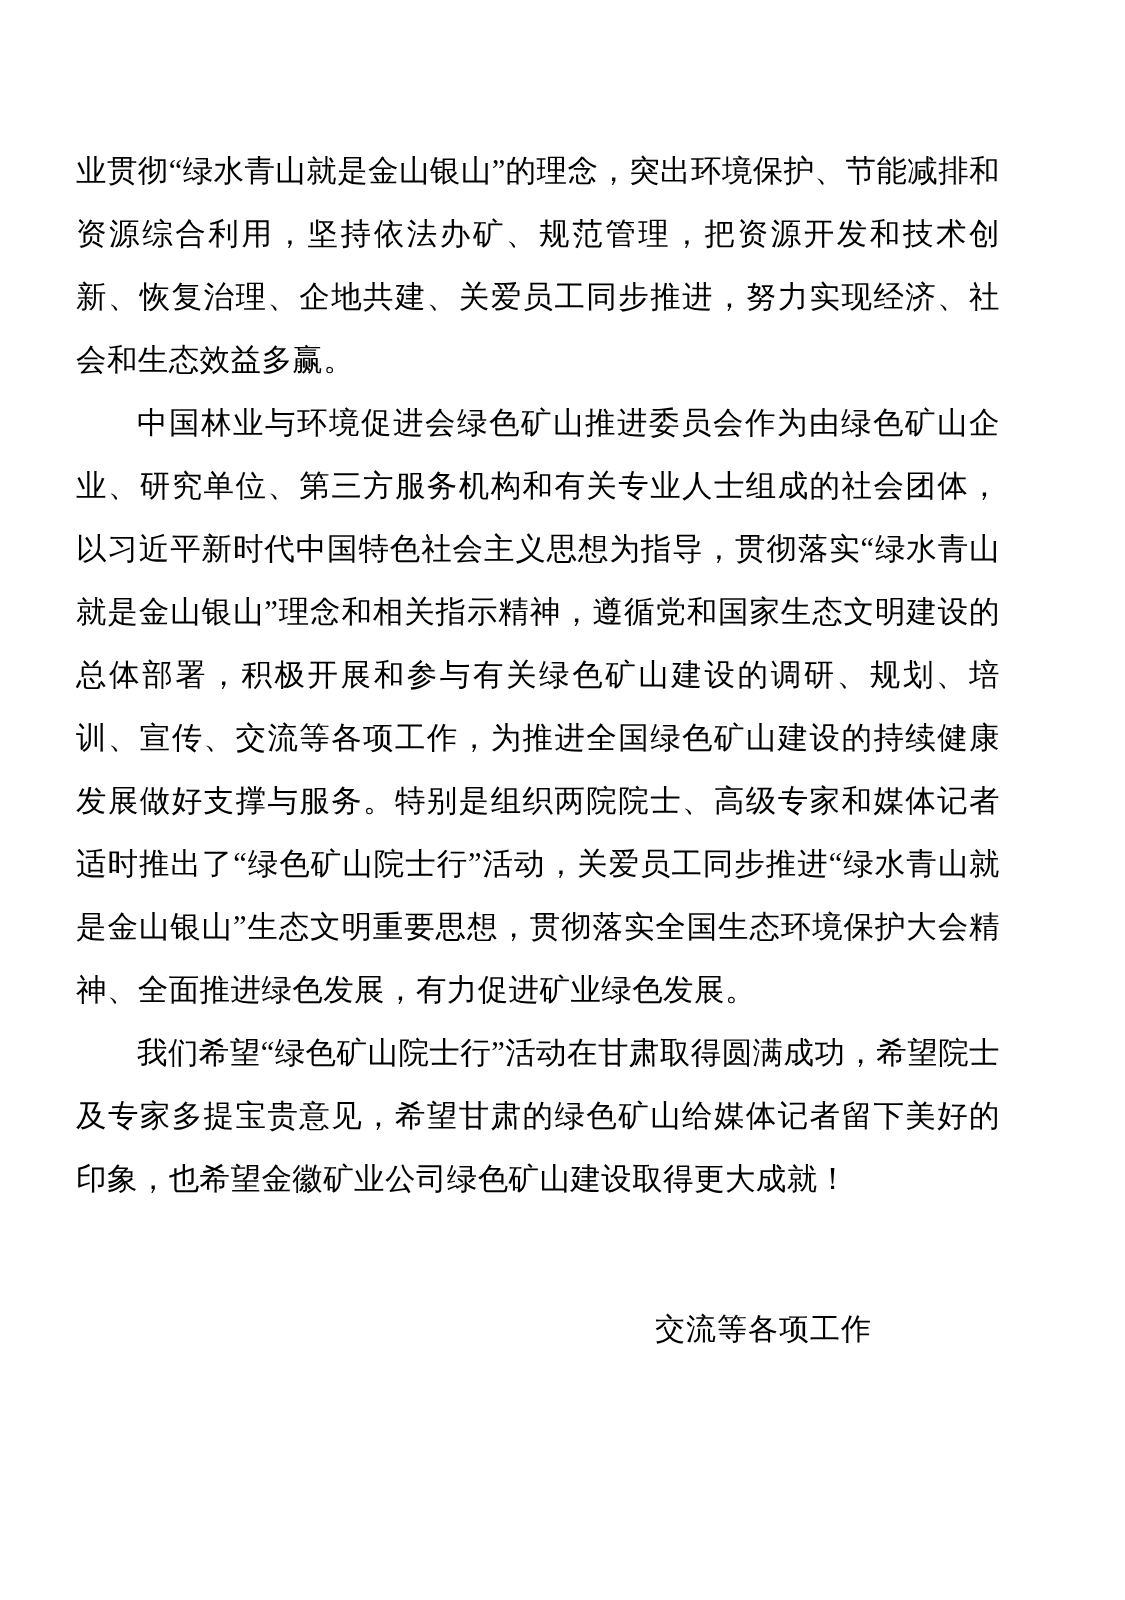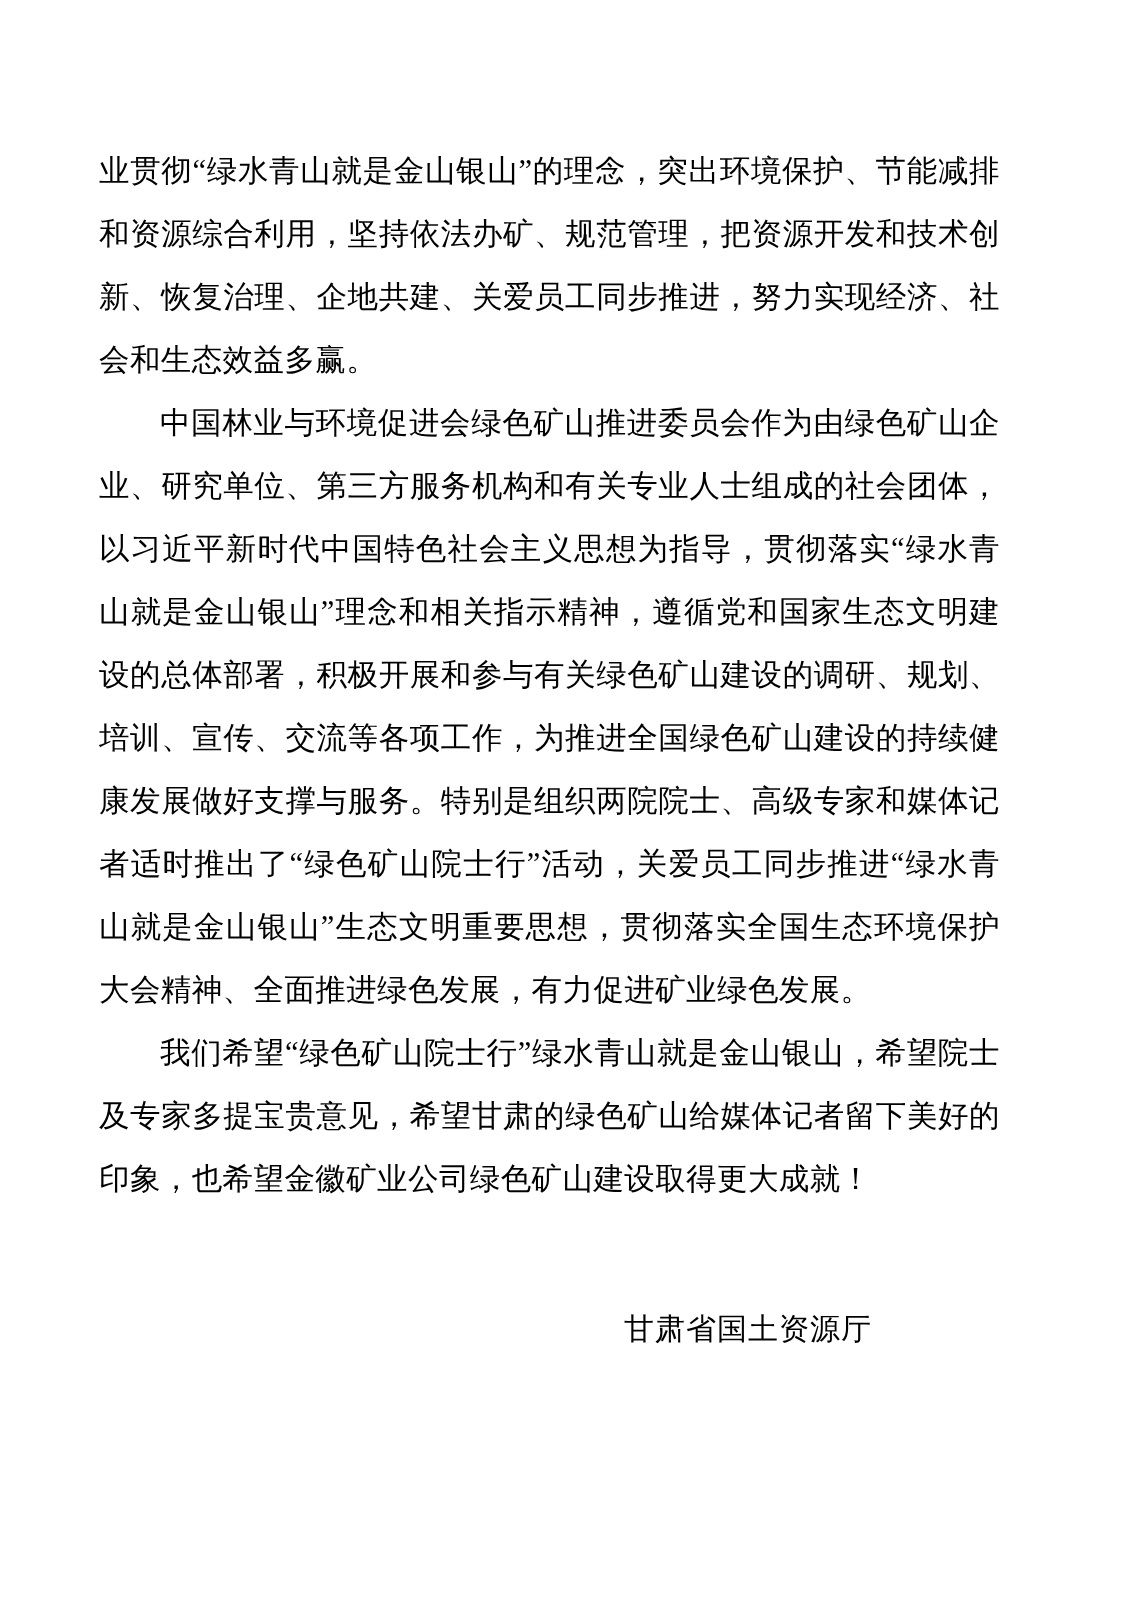--- a/index.html
+++ b/index.html
@@ -12,21 +12,21 @@
     height: 1600px;
     font-family: "Liberation Serif", "DejaVu Serif", serif;
     color: #000000;
   }
   .page {
     position: relative;
     width: 1125px;
     height: 1244px;
     background: #ffffff;
     box-sizing: border-box;
-    padding: 140px 125px 0 99px;
+    padding: 140px 125px 0 76px;
   }
   .body-text {
     font-size: 30.5px;
     line-height: 63px;
     letter-spacing: 0.4px;
     text-align: justify;
     text-justify: inter-ideograph;
   }
   .para {
     margin: 0;
@@ -53,19 +53,19 @@
     letter-spacing: 1.5px;
   }
 </style>
 </head>
 <body>
 
 <div class="page">
   <div class="body-text">
     <p class="para no-indent">业贯彻“绿水青山就是金山银山”的理念，突出环境保护、节能减排和资源综合利用，坚持依法办矿、规范管理，把资源开发和技术创新、恢复治理、企地共建、关爱员工同步推进，努力实现经济、社会和生态效益多赢。</p>
     <p class="para">中国林业与环境促进会绿色矿山推进委员会作为由绿色矿山企业、研究单位、第三方服务机构和有关专业人士组成的社会团体，以习近平新时代中国特色社会主义思想为指导，贯彻落实“绿水青山就是金山银山”理念和相关指示精神，遵循党和国家生态文明建设的总体部署，积极开展和参与有关绿色矿山建设的调研、规划、培训、宣传、交流等各项工作，为推进全国绿色矿山建设的持续健康发展做好支撑与服务。特别是组织两院院士、高级专家和媒体记者适时推出了“绿色矿山院士行”活动，关爱员工同步推进“绿水青山就是金山银山”生态文明重要思想，贯彻落实全国生态环境保护大会精神、全面推进绿色发展，有力促进矿业绿色发展。</p>
-    <p class="para">我们希望“绿色矿山院士行”绿水青山就是金山银山，希望院士及专家多提宝贵意见，希望甘肃的绿色矿山给媒体记者留下美好的印象，也希望金徽矿业公司绿色矿山建设取得更大成就！</p>
+    <p class="para">我们希望“绿色矿山院士行”活动在甘肃取得圆满成功，希望院士及专家多提宝贵意见，希望甘肃的绿色矿山给媒体记者留下美好的印象，也希望金徽矿业公司绿色矿山建设取得更大成就！</p>
   </div>
 
   <div class="signature-block">
-    <span class="sig-line">甘肃省国土资源厅</span>
+    <span class="sig-line">交流等各项工作</span>
   </div>
 </div>
 
 </body></html>

